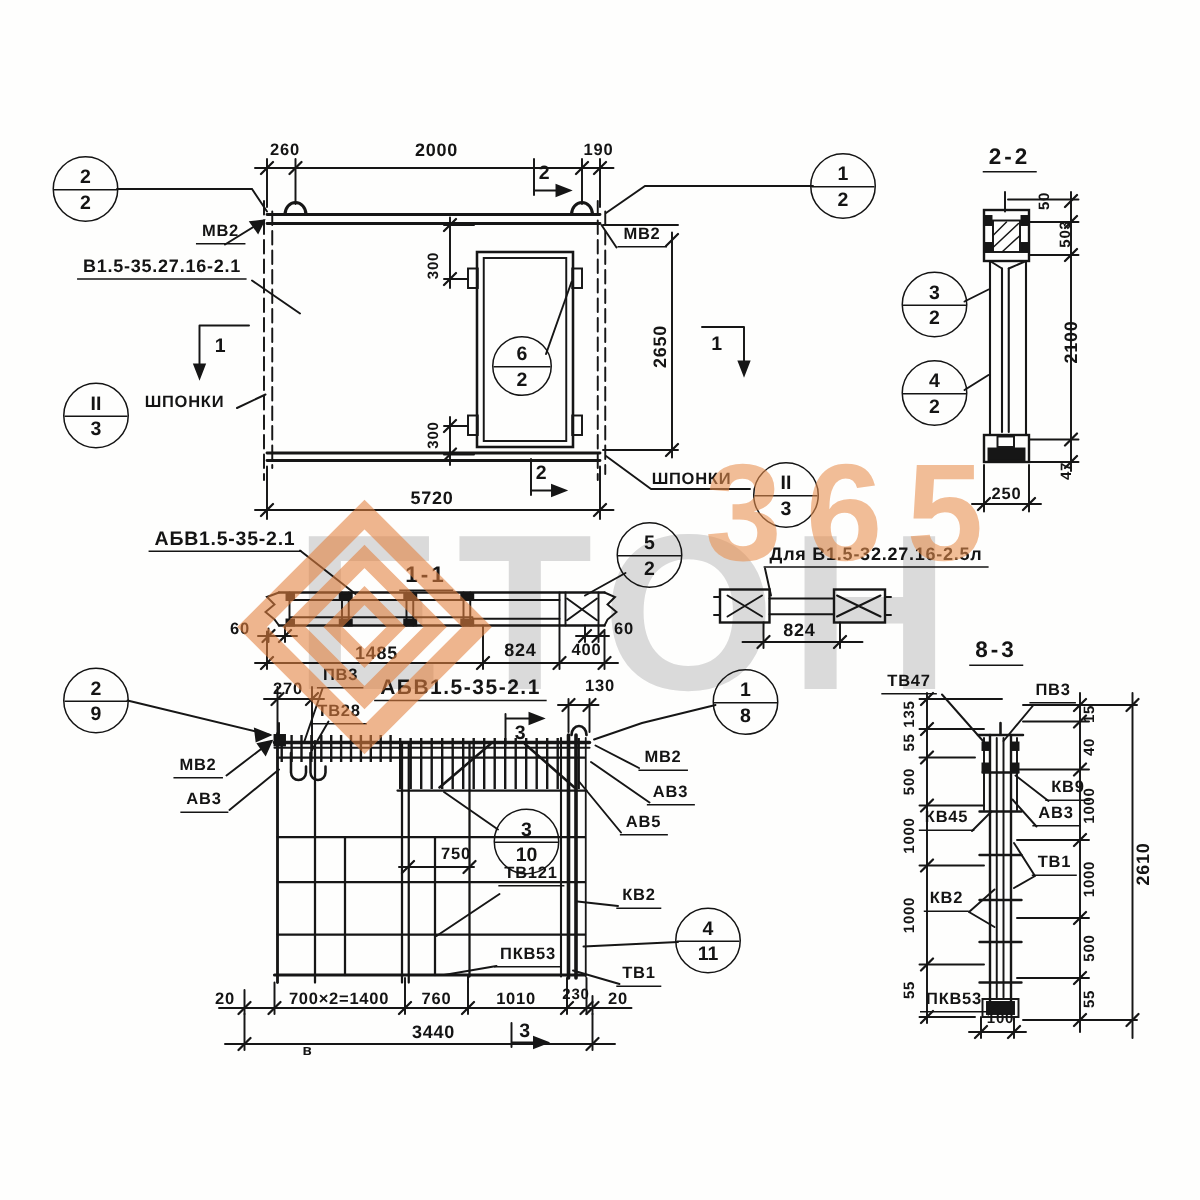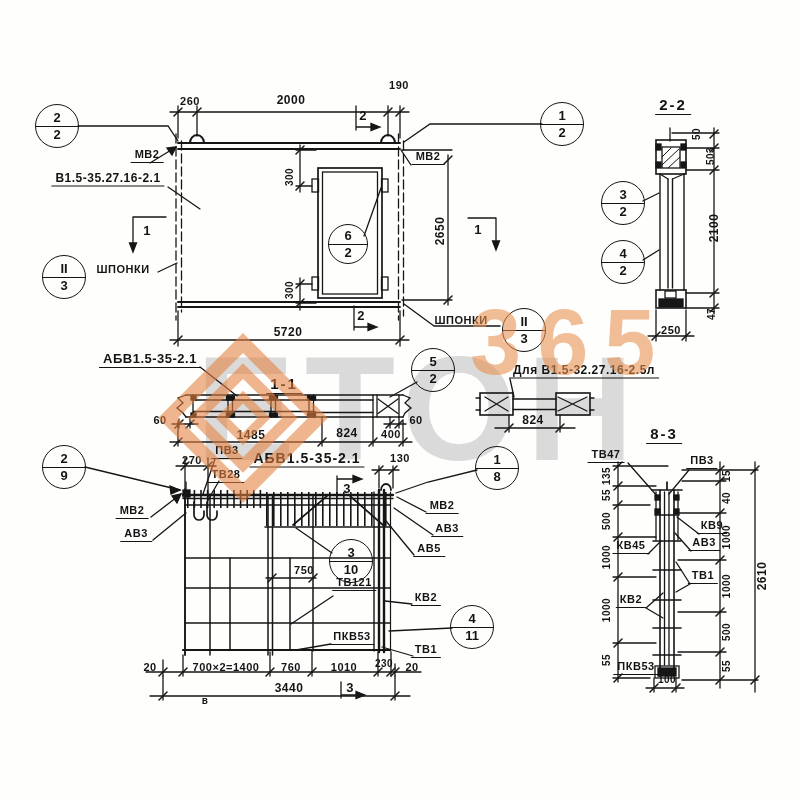--- a/index.html
+++ b/index.html
@@ -194,21 +194,21 @@
       <path d="M266 578H316"></path>
       <path d="M146 672H421M163 660V676M183 655V676M270 652V676M312 651V676M378 652V676M391 652V676M395 664V676"></path>
       <path d="M150 696H410M163 676V700M395 676V700"></path>
       <path d="M181 470l8-8M204 470l8-8M375 474l8-8M389 474l8-8M268 582l8-8M309 582l8-8" stroke-width="1.5"></path>
       <path d="M159 676l8-8M179 676l8-8M266 676l8-8M308 676l8-8M374 676l8-8M387 676l8-8M391 676l8-8M159 700l8-8M391 700l8-8" stroke-width="1.5"></path>
     </g>
   </svg>
 
   <div class="lbl" style="left:190px;top:101px">260</div>
   <div class="lbl s12" style="left:291px;top:100px">2000</div>
-  <div class="lbl" style="left:399px;top:85px">190</div>
+  <div class="lbl" style="left:399px;top:101px">190</div>
   <div class="lbl s12" style="left:288px;top:332px">5720</div>
   <div class="lbl r s12" style="left:440px;top:231px">2650</div>
   <div class="lbl r s10" style="left:290px;top:177px">300</div>
   <div class="lbl r s10" style="left:290px;top:290px">300</div>
   <div class="lbl u" style="left:147px;top:156px">МВ2</div>
   <div class="lbl u" style="left:428px;top:158px">МВ2</div>
   <div class="lbl u s12" style="left:108px;top:179px">В1.5-35.27.16-2.1</div>
   <div class="lbl" style="left:123px;top:269px">ШПОНКИ</div>
   <div class="lbl" style="left:461px;top:320px">ШПОНКИ</div>
   <div class="lbl s13" style="left:147px;top:230px">1</div>

